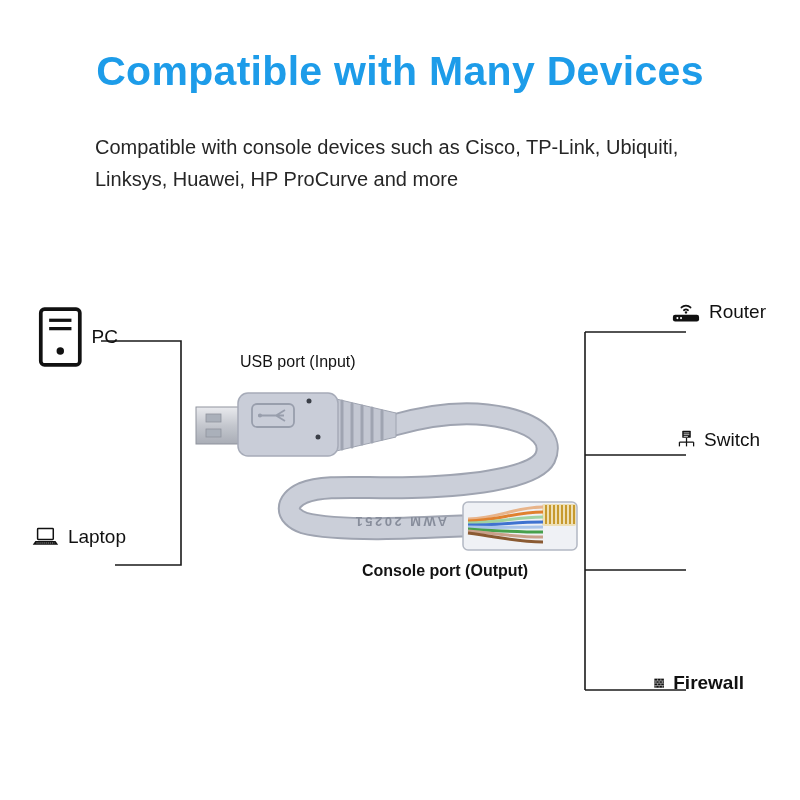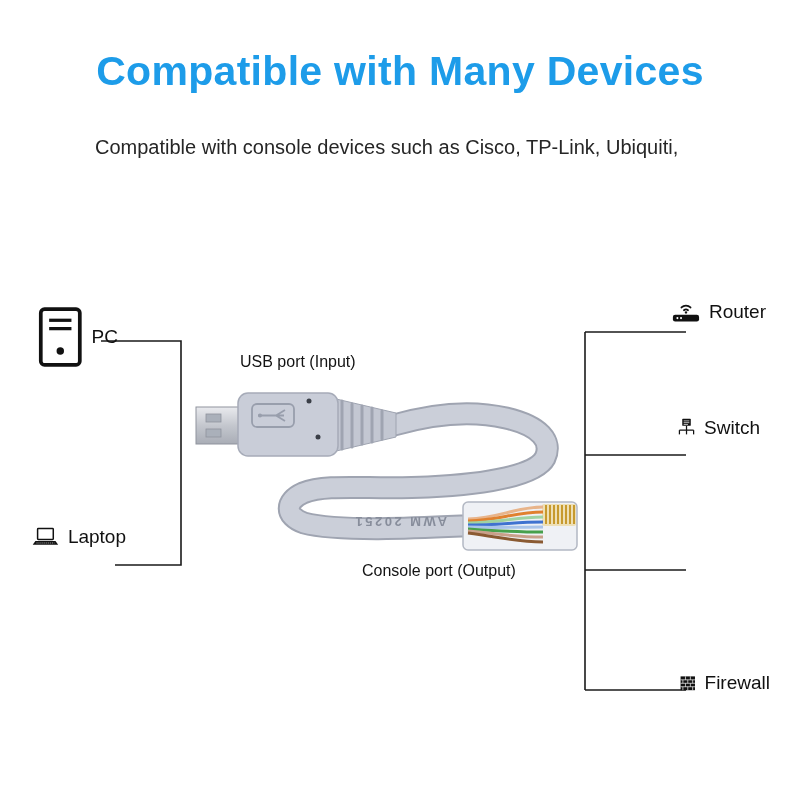--- a/index.html
+++ b/index.html
@@ -18,37 +18,38 @@
   }
 
   .overlay { position:absolute; left:0; top:0; }
 
   .device { position:absolute; display:flex; flex-direction:row; align-items:center; gap:9px; }
   .device-label { font-size:19px; color:#111; white-space:nowrap; }
 
   .dev-pc       { left:38px;  top:304px; width:80px; }
   .dev-laptop   { left:32px;  top:512px; width:94px; }
   .dev-router   { left:672px; top:286px; width:94px; }
-  .dev-switch   { left:678px; top:400px; width:82px; }
+  .dev-switch   { left:678px; top:412px; width:82px; }
   .dev-server   { left:676px; top:528px; width:86px; }
-  .dev-firewall { left:680px; top:654px; width:90px; }
+  .dev-firewall { left:654px; top:654px; width:90px;font-weight:bold; }
 
   .port-label { position:absolute; font-size:16px; color:#131313; white-space:nowrap; }
   .usb-port-label     { left:240px; top:353px; }
-  .console-port-label { left:362px; top:562px; }
+  .console-port-label { left:362px; top:562px;font-weight:bold; }
 </style>
 </head>
 <body>
 
 <div class="canvas">
 
   <h1 class="title">Compatible with Many Devices</h1>
 
   <p class="subtitle">
     <span>Compatible with console devices such as Cisco, TP-Link, Ubiquiti,</span><br>
+    <span>Linksys, Huawei, HP ProCurve and more</span>
   </p>
 
   <svg class="overlay" width="800" height="800" viewBox="0 0 800 800">
     <defs>
       <linearGradient id="metal" x1="0" y1="0" x2="0" y2="1">
         <stop offset="0" stop-color="#e9eaee"></stop>
         <stop offset="0.5" stop-color="#c4c7ce"></stop>
         <stop offset="1" stop-color="#a9adb6"></stop>
       </linearGradient>
     </defs>

